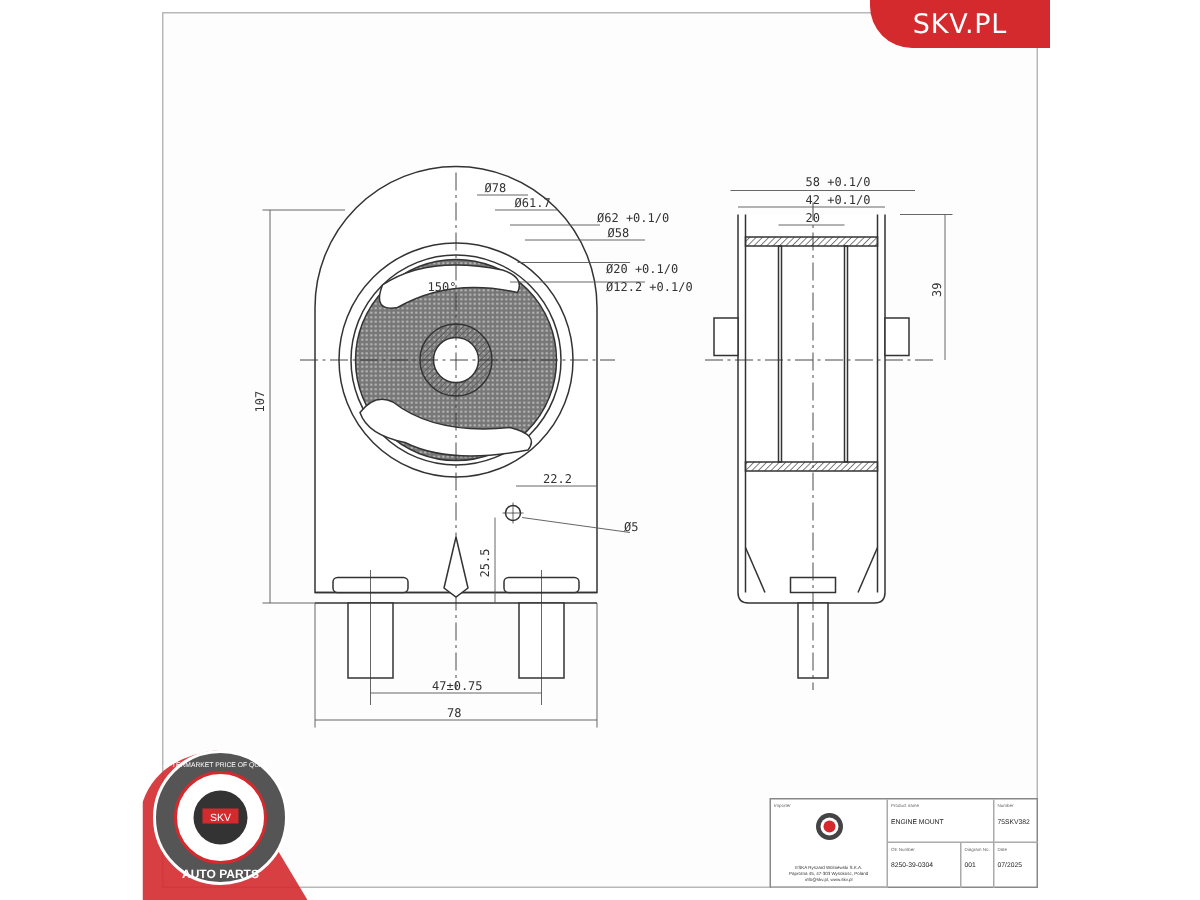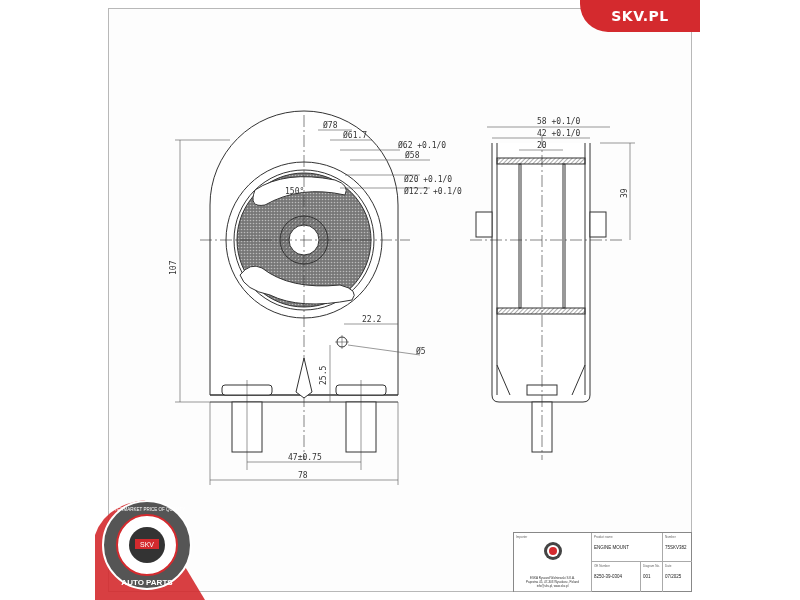--- a/index.html
+++ b/index.html
@@ -1,19 +1,19 @@
 <!DOCTYPE html>
 <html><head>
 <meta charset="utf-8">
 <style>
   html,body{margin:0;padding:0;background:#ffffff;}
   body{width:800px;height:600px;position:relative;overflow:hidden;font-family:"Liberation Sans",sans-serif;}
   .frame{position:absolute;left:108px;top:8px;width:584px;height:584px;border:1px solid #b8b8b8;box-sizing:border-box;background:#fdfdfd;}
   .brand{position:absolute;left:580px;top:0;width:120px;height:32px;background:#d42a2e;border-bottom-left-radius:28px;display:flex;align-items:center;justify-content:center;}
-  .brand span{color:#fff;font-weight:bold;font-size:14px;letter-spacing:0.5px;font-family:"DejaVu Sans",sans-serif;}
+  .brand span{color:#fff;font-weight:normal;font-size:18px;letter-spacing:0.5px;font-family:"DejaVu Sans",sans-serif;}
   svg.draw{position:absolute;left:0;top:0;}
   .dim{font-family:"DejaVu Sans Mono",monospace;font-size:8px;fill:#333;}
   .tb{position:absolute;left:513px;top:532px;width:179px;height:60px;border:1px solid #888;box-sizing:border-box;background:#fff;font-size:3.5px;color:#333;}
   .tb .cell{position:absolute;border-right:1px solid #aaa;border-bottom:1px solid #aaa;box-sizing:border-box;}
   .tb .lbl{position:absolute;left:2px;top:2px;font-size:3px;color:#666;}
   .tb .val{position:absolute;left:2px;top:12px;font-size:4.5px;color:#222;}
   .tb .company{position:absolute;left:2px;bottom:3px;right:2px;text-align:center;font-size:3px;line-height:4px;color:#333;}
   .seal{position:absolute;left:95px;top:495px;}
 </style>
 </head>

